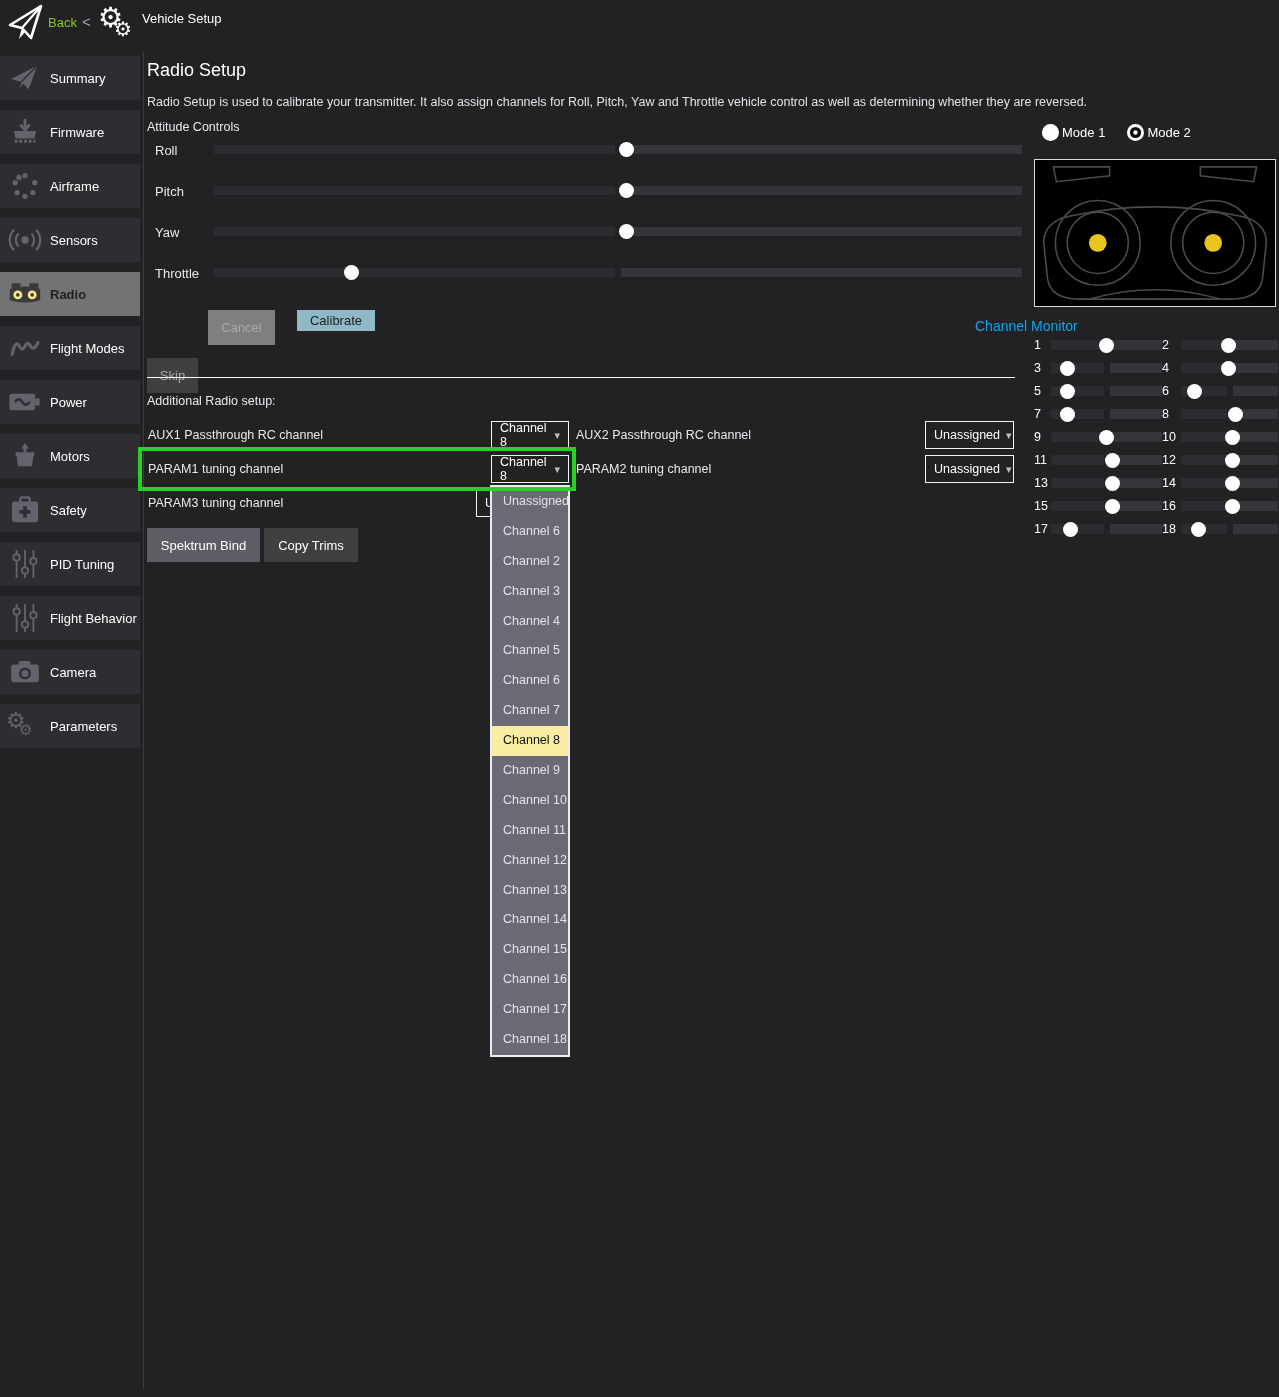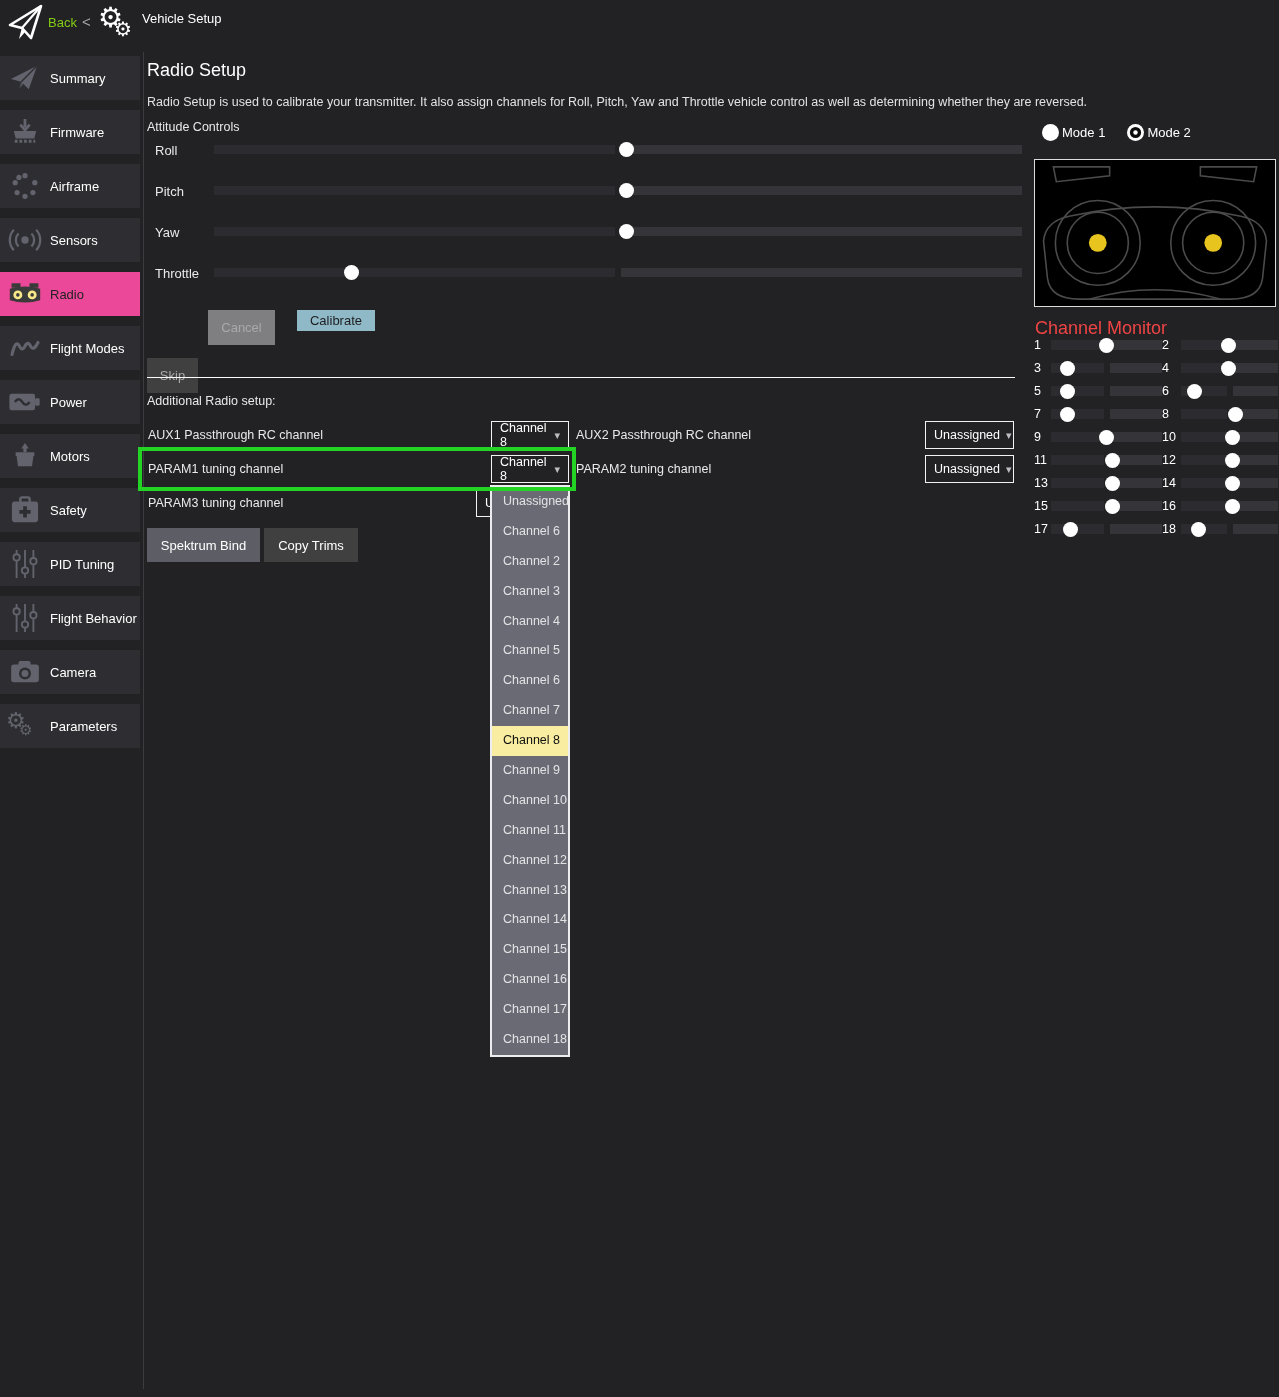--- a/index.html
+++ b/index.html
@@ -76,21 +76,21 @@
   .dropdown-item { height:29.9px; line-height:29.9px; padding-left:11px; font-size:12.5px;
     color:#e3e3e6; cursor:pointer; white-space:nowrap; }
   .dropdown-item.selected { background:#f8eda0; color:#111; }
 
   
   .modes { position:absolute; left:1042px; top:124px; display:flex; gap:22px; }
   .mode-opt { display:flex; align-items:center; cursor:pointer; }
   .mode-opt .m-lbl { font-size:13px; color:#fff; margin-left:3px; }
   .tx-box { position:absolute; left:1034px; top:159px; width:242px; height:148px;
     background:#000; border:1px solid #dcdcdc; }
-  .cm-heading { position:absolute; left:1035px; top:318px; font-size:18px; color:#ef4444; }
+  .cm-heading { position:absolute; left:975px; top:318px; font-size:14px; color:#0ea5e9; }
   .cm-grid { position:absolute; left:1034px; top:340px; width:244px;
     display:grid; grid-template-columns:128px 116px; row-gap:13px; }
   .cm-cell { display:flex; align-items:center; height:10px; }
   .cm-num { font-size:12.5px; color:#fff; min-width:14px; }
   .cm-cell.rcol .cm-num { min-width:16px; }
   .cm-bar { position:relative; height:10px; flex:1; margin-left:3px; }
   .cm-seg { position:absolute; top:0; height:10px; }
   .cm-seg.left  { left:0; width:calc(50% - 3px); background:#2c2c30; }
   .cm-seg.right { right:0; width:calc(50% - 3px); background:#343439; }
   .cm-dot { position:absolute; top:-2.5px; width:15px; height:15px; border-radius:50%; background:#fff; }
@@ -159,21 +159,21 @@
           <g stroke="currentColor" stroke-width="2.4" fill="none">
             <path d="M11 7 a10 10 0 0 0 0 14"></path>
             <path d="M25 7 a10 10 0 0 1 0 14"></path>
             <path d="M6 3 a16 16 0 0 0 0 22"></path>
             <path d="M30 3 a16 16 0 0 1 0 22"></path>
           </g>
         </svg>
       </span>
       <span class="lbl">Sensors</span>
     </div>
-    <div class="side-btn active" style="background: #ec4899;">
+    <div class="side-btn active" style="background: #737373; font-weight: bold;">
       <span class="ic">
         <svg viewBox="0 0 38 26" width="34" height="24">
           <rect x="4" y="1" width="10" height="5" fill="currentColor"></rect>
           <rect x="24" y="1" width="10" height="5" fill="currentColor"></rect>
           <path d="M2 7 Q19 2 36 7 L36 20 Q19 25 2 20 Z" fill="currentColor"></path>
           <circle cx="11" cy="14" r="5" fill="var(--eye)"></circle>
           <circle cx="27" cy="14" r="5" fill="var(--eye)"></circle>
           <circle cx="11" cy="14" r="2" fill="currentColor"></circle>
           <circle cx="27" cy="14" r="2" fill="currentColor"></circle>
         </svg>

